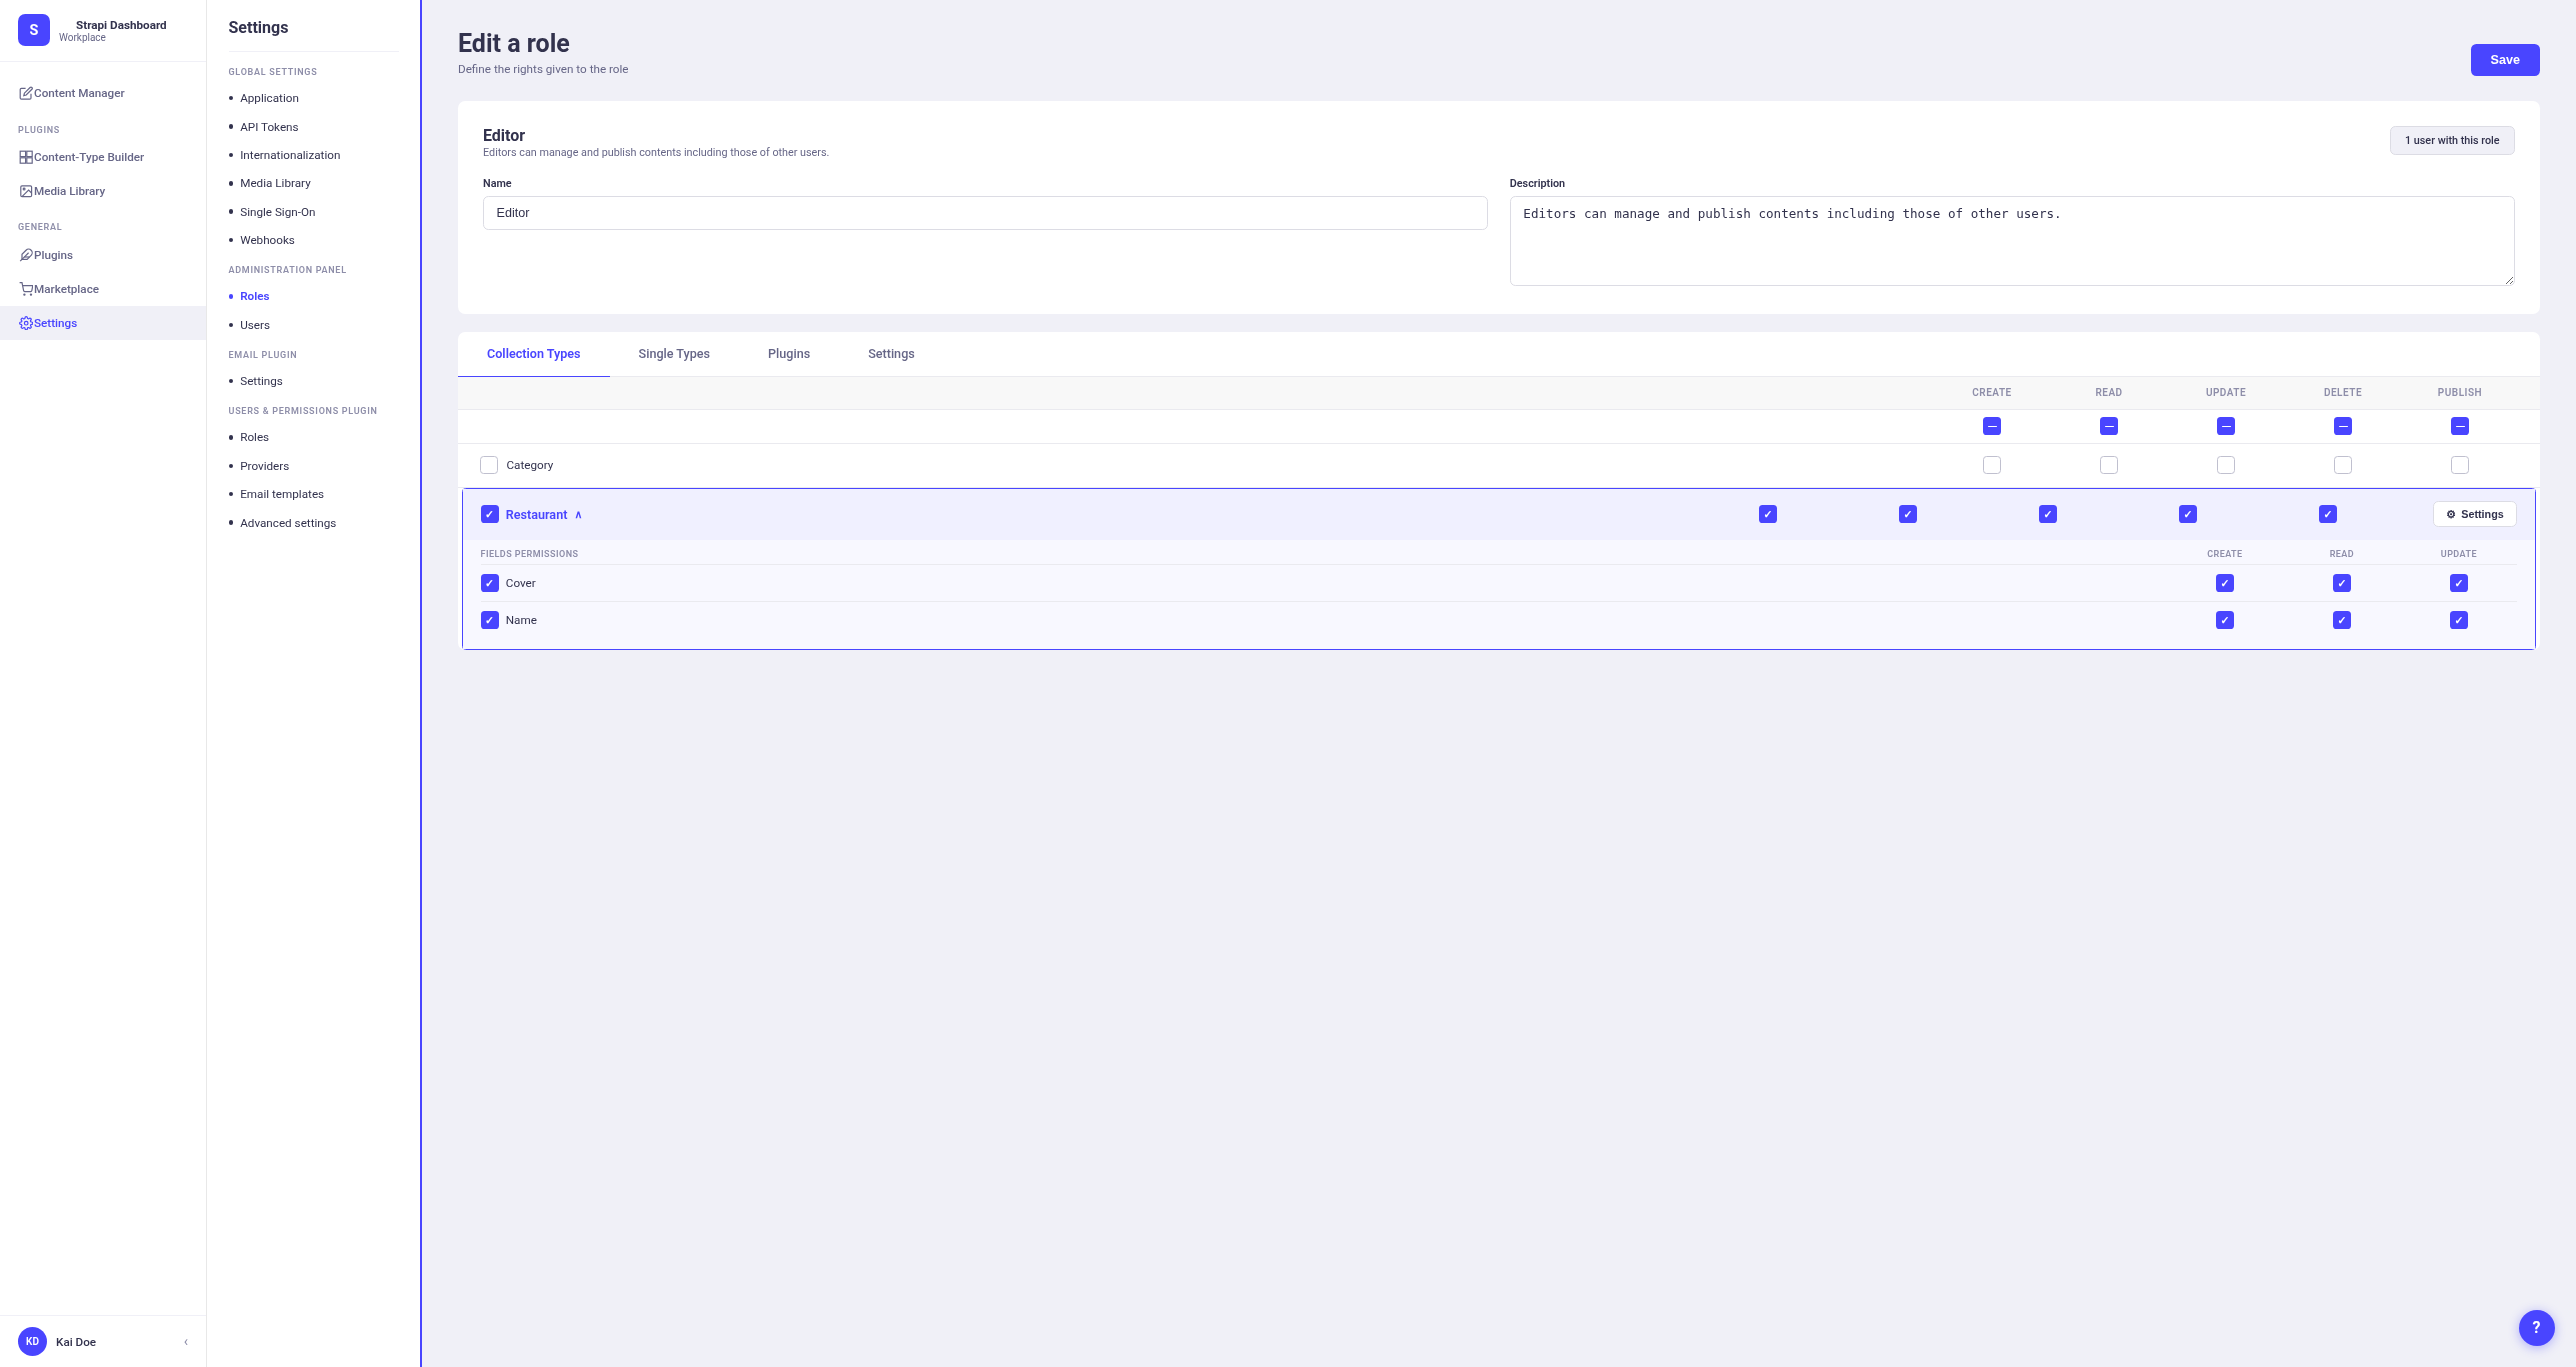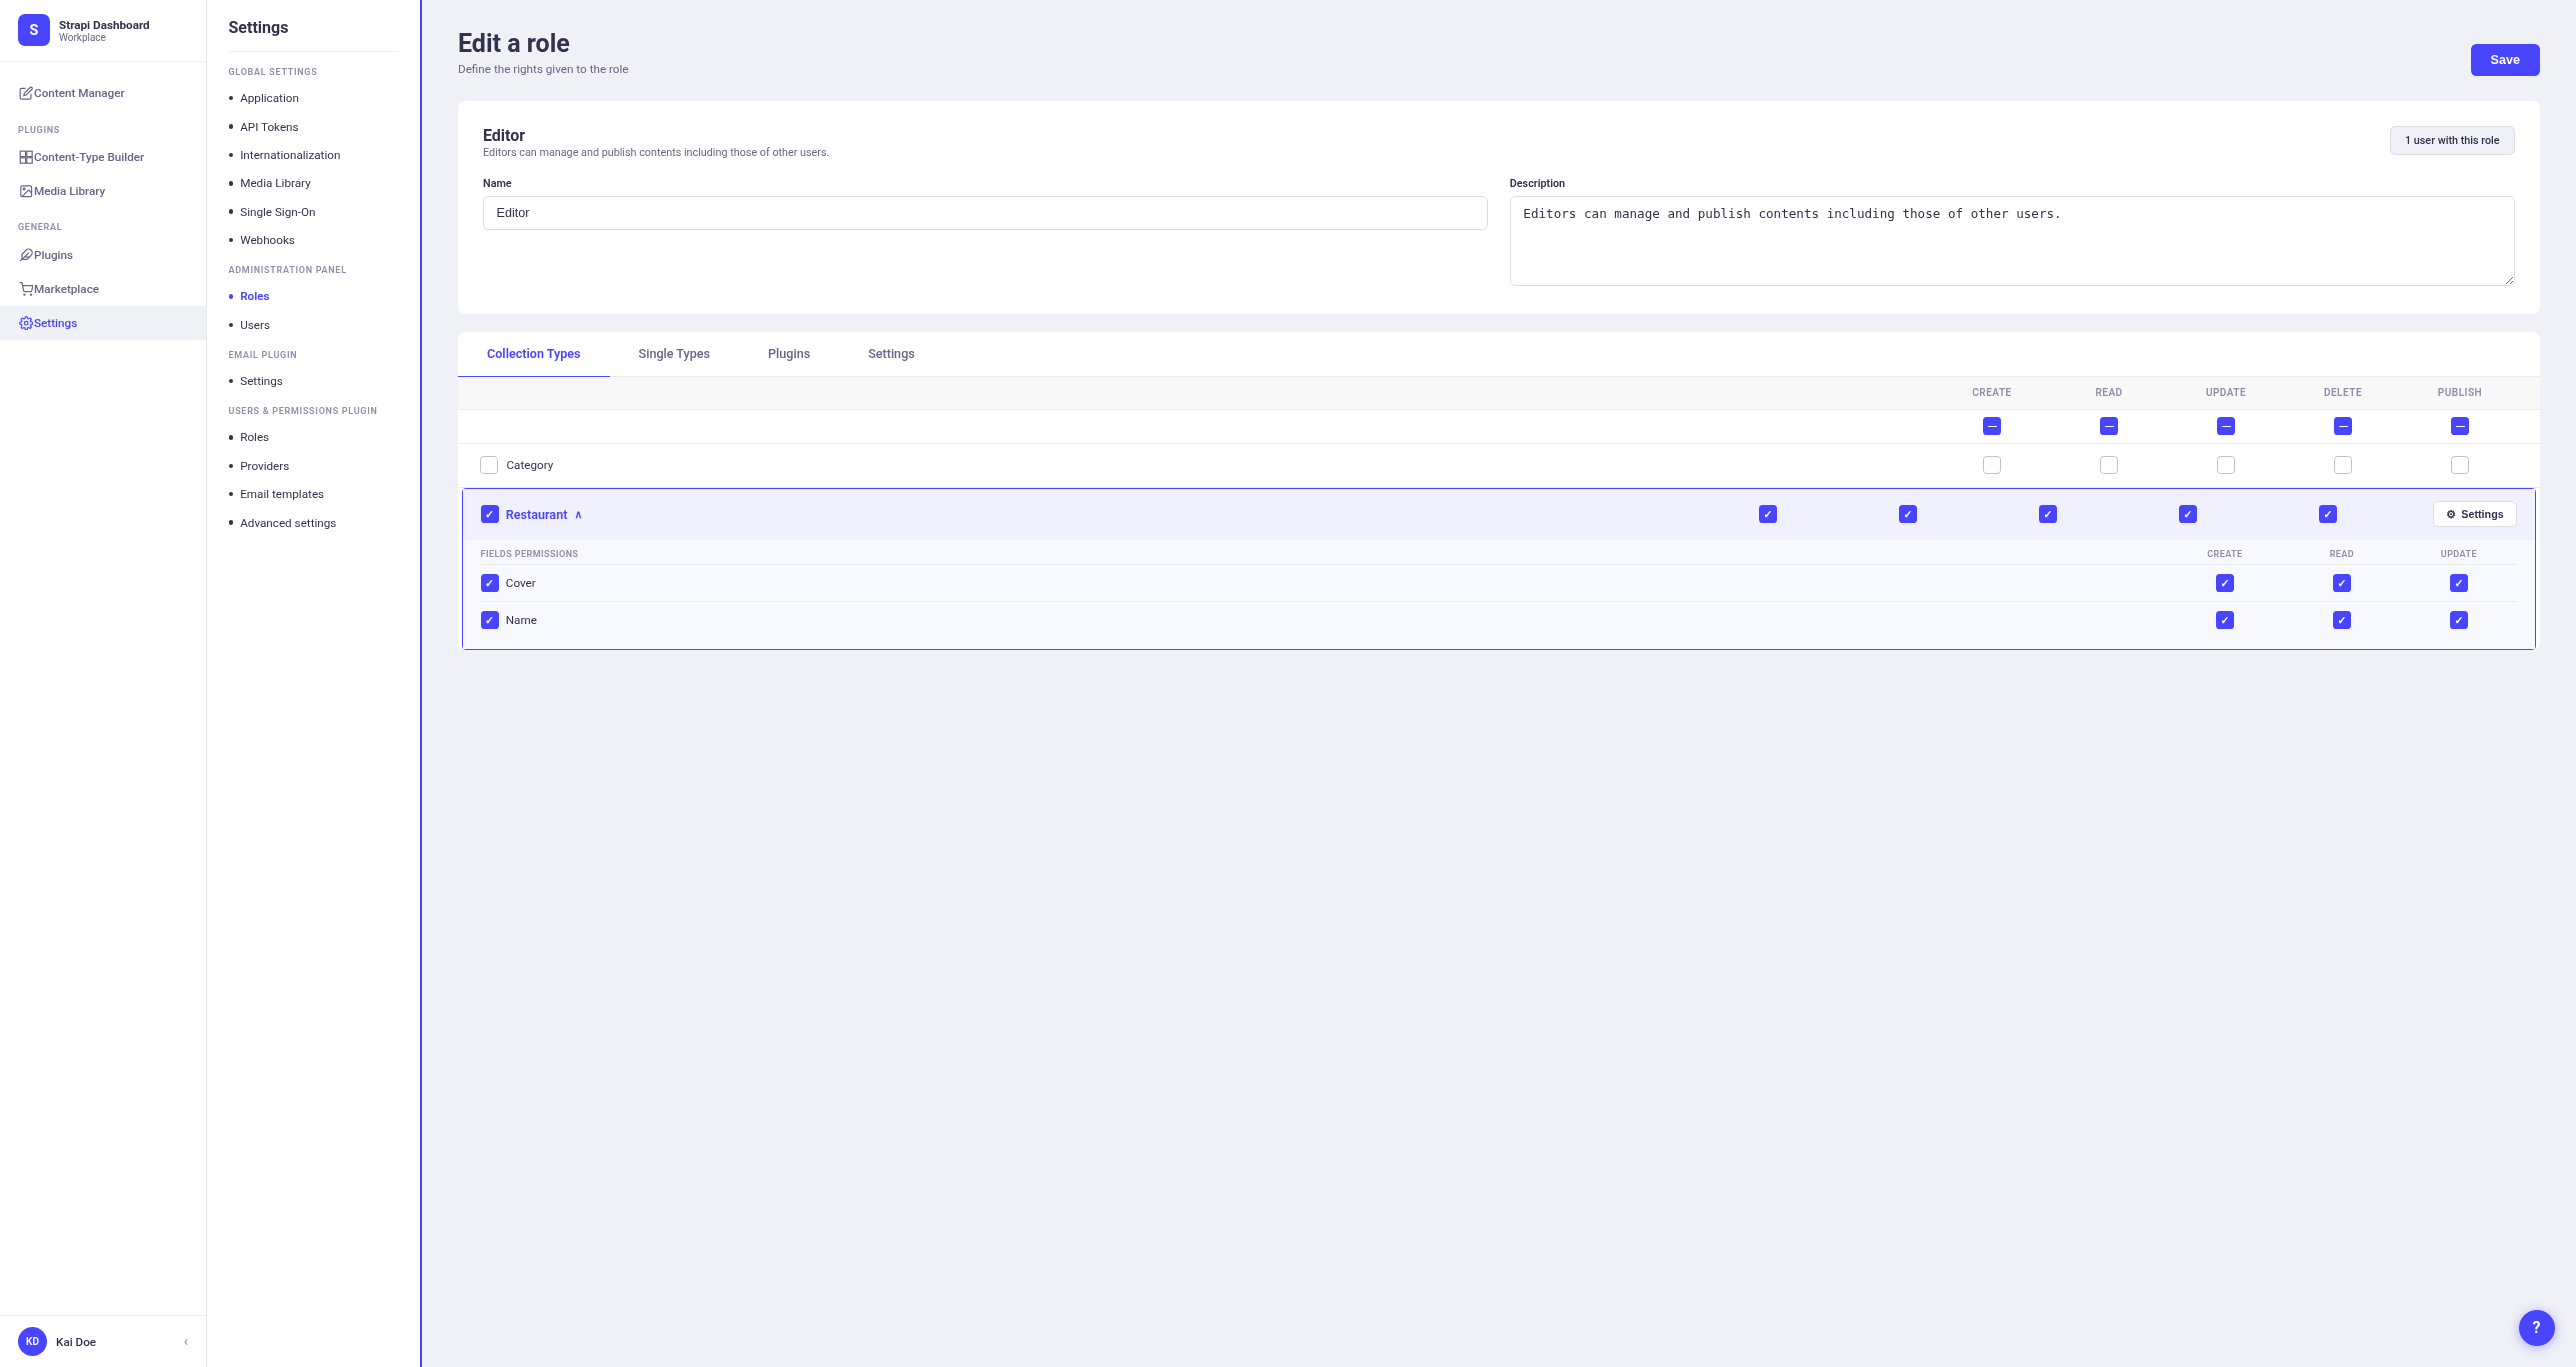--- a/index.html
+++ b/index.html
@@ -36,21 +36,21 @@
       background: #4945ff;
       border-radius: 7.2px;
       display: flex;
       align-items: center;
       justify-content: center;
       color: white;
       font-weight: bold;
       font-size: 14.4px;
     }
     .logo-text { display: flex; flex-direction: column; }
-    .logo-title { font-weight: 700; font-size: 11.7px; color: #32324d; }
+    .logo-title { font-weight: 700; font-size: 11.7px; color: #32324d; margin-left: 17px; }
     .logo-sub { font-size: 10px; color: #666687; }
 
     .sidebar-nav { padding: 14.4px 0; flex: 1; }
     .nav-item {
       display: flex;
       align-items: center;
       padding: 9px 18px;
       cursor: pointer;
       color: #666687;
       font-size: 11.7px;

